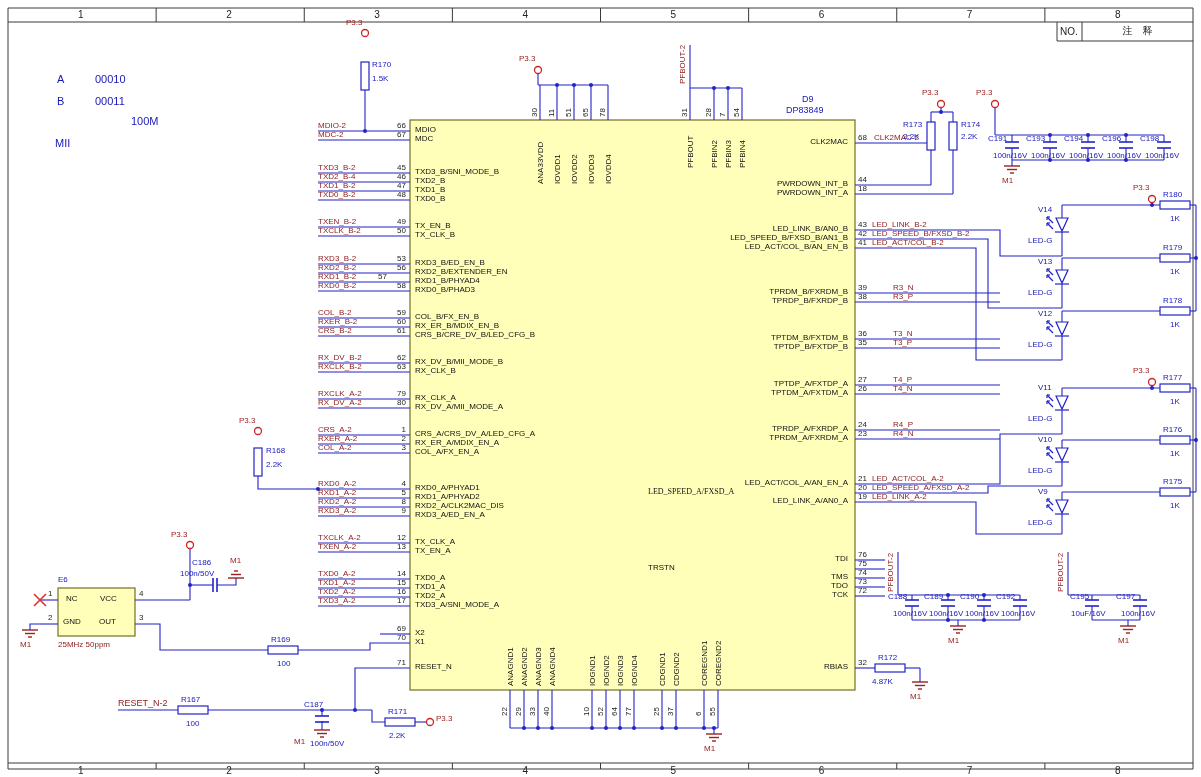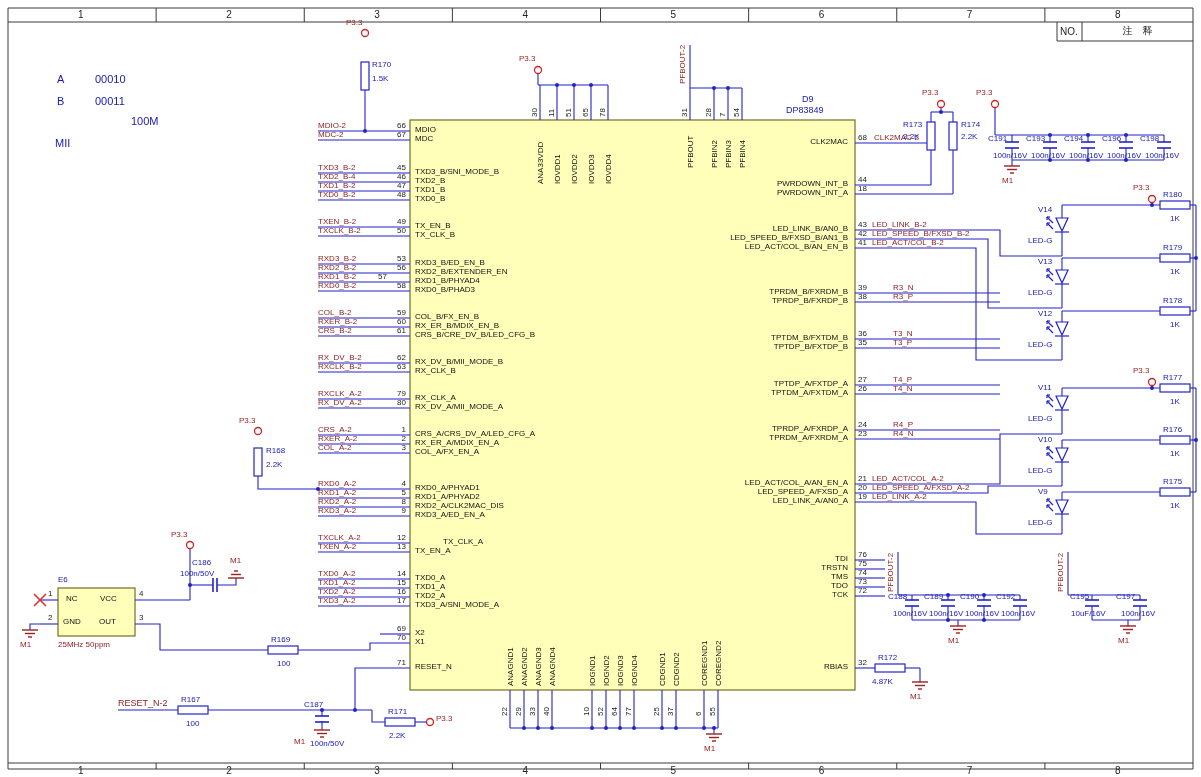--- a/index.html
+++ b/index.html
@@ -498,21 +498,21 @@
     <div class="t num" style="left: 378px; top: 488px; width: 28px; text-align: right;">5</div>
     <div class="t nm d8" style="left: 415px; top: 492px;">RXD1_A/PHYAD2</div>
     <div class="t net d8" style="left: 318px; top: 488px;">RXD1_A-2</div>
     <div class="t num" style="left: 378px; top: 497px; width: 28px; text-align: right;">8</div>
     <div class="t nm d8" style="left: 415px; top: 501px;">RXD2_A/CLK2MAC_DIS</div>
     <div class="t net d8" style="left: 318px; top: 497px;">RXD2_A-2</div>
     <div class="t num" style="left: 378px; top: 506px; width: 28px; text-align: right;">9</div>
     <div class="t nm d8" style="left: 415px; top: 510px;">RXD3_A/ED_EN_A</div>
     <div class="t net d8" style="left: 318px; top: 506px;">RXD3_A-2</div>
     <div class="t num" style="left: 378px; top: 533px; width: 28px; text-align: right;">12</div>
-    <div class="t nm d8" style="left: 415px; top: 537px; margin-left: 28px;">TX_CLK_A</div>
+    <div class="t nm d8" style="left: 415px; top: 537px;">TX_CLK_A</div>
     <div class="t net d8" style="left: 318px; top: 533px;">TXCLK_A-2</div>
     <div class="t num" style="left: 378px; top: 542px; width: 28px; text-align: right;">13</div>
     <div class="t nm d8" style="left: 415px; top: 546px;">TX_EN_A</div>
     <div class="t net d8" style="left: 318px; top: 542px;">TXEN_A-2</div>
     <div class="t num" style="left: 378px; top: 569px; width: 28px; text-align: right;">14</div>
     <div class="t nm d8" style="left: 415px; top: 573px;">TXD0_A</div>
     <div class="t net d8" style="left: 318px; top: 569px;">TXD0_A-2</div>
     <div class="t num" style="left: 378px; top: 578px; width: 28px; text-align: right;">15</div>
     <div class="t nm d8" style="left: 415px; top: 582px;">TXD1_A</div>
     <div class="t net d8" style="left: 318px; top: 578px;">TXD1_A-2</div>
@@ -565,29 +565,29 @@
     <div class="t num" style="left: 858px; top: 420px;">24</div>
     <div class="t nm d8" style="left: 648px; top: 424px; width: 200px; text-align: right;">TPRDP_A/FXRDP_A</div>
     <div class="t net d8" style="left: 893px; top: 420px;">R4_P</div>
     <div class="t num" style="left: 858px; top: 429px;">23</div>
     <div class="t nm d8" style="left: 648px; top: 433px; width: 200px; text-align: right;">TPRDM_A/FXRDM_A</div>
     <div class="t net d8" style="left: 893px; top: 429px;">R4_N</div>
     <div class="t num" style="left: 858px; top: 474px;">21</div>
     <div class="t nm d8" style="left: 648px; top: 478px; width: 200px; text-align: right;">LED_ACT/COL_A/AN_EN_A</div>
     <div class="t net d8" style="left: 872px; top: 474px;">LED_ACT/COL_A-2</div>
     <div class="t num" style="left: 858px; top: 483px;">20</div>
-    <div class="t nm d8" style="left: 648px; top: 487px; width: 200px; text-align: right;">LED_SPEED_A/FXSD_A</div>
+    <div class="t nm d8" style="left: 648px; top: 487px; width: 200px;  font-family: Liberation Serif, serif;">LED_SPEED_A/FXSD_A</div>
     <div class="t net d8" style="left: 872px; top: 483px;">LED_SPEED_A/FXSD_A-2</div>
     <div class="t num" style="left: 858px; top: 492px;">19</div>
     <div class="t nm d8" style="left: 648px; top: 496px; width: 200px; text-align: right;">LED_LINK_A/AN0_A</div>
     <div class="t net d8" style="left: 872px; top: 492px;">LED_LINK_A-2</div>
     <div class="t num" style="left: 858px; top: 550px;">76</div>
     <div class="t nm d8" style="left: 648px; top: 554px; width: 200px; text-align: right;">TDI</div>
     <div class="t num" style="left: 858px; top: 559px;">75</div>
-    <div class="t nm d8" style="left: 648px; top: 563px; width: 200px; text-align: right;">TRSTN</div>
+    <div class="t nm d8" style="left: 648px; top: 563px; width: 200px; text-align: left;">TRSTN</div>
     <div class="t num" style="left: 858px; top: 568px;">74</div>
     <div class="t nm d8" style="left: 648px; top: 572px; width: 200px; text-align: right;">TMS</div>
     <div class="t num" style="left: 858px; top: 577px;">73</div>
     <div class="t nm d8" style="left: 648px; top: 581px; width: 200px; text-align: right;">TDO</div>
     <div class="t num" style="left: 858px; top: 586px;">72</div>
     <div class="t nm d8" style="left: 648px; top: 590px; width: 200px; text-align: right;">TCK</div>
     <div class="t num" style="left: 858px; top: 658px;">32</div>
     <div class="t nm d8" style="left: 648px; top: 662px; width: 200px; text-align: right;">RBIAS</div>
     <div class="t num rot" style="left: 530px; top: 117px;">30</div>
     <div class="t nm d8 rot" style="left: 536px; top: 184px;">ANA33VDD</div>

